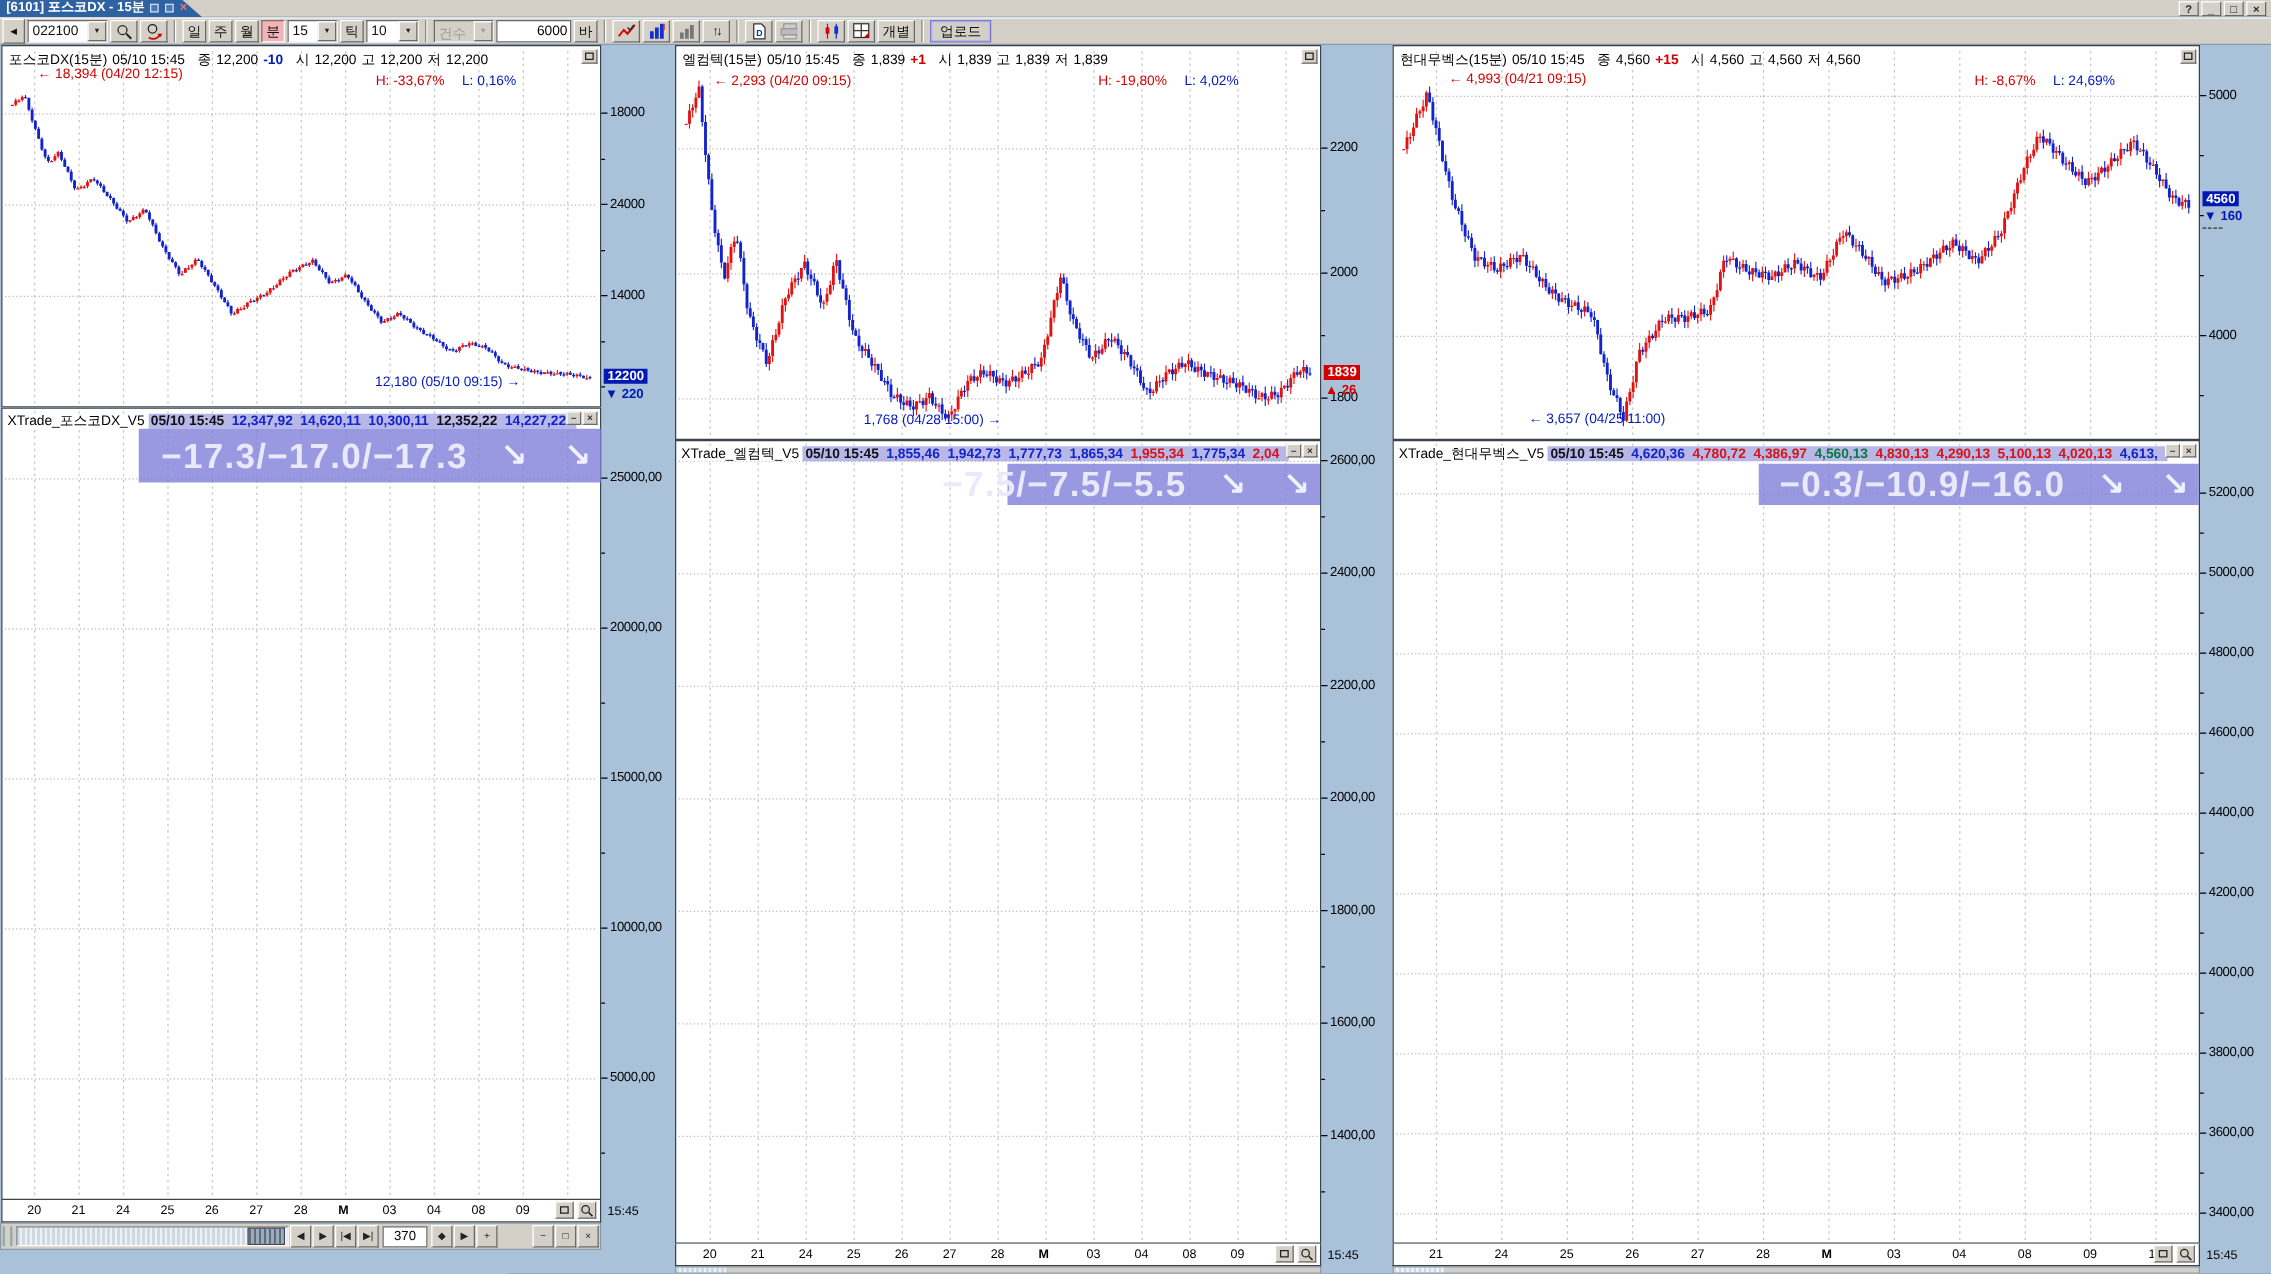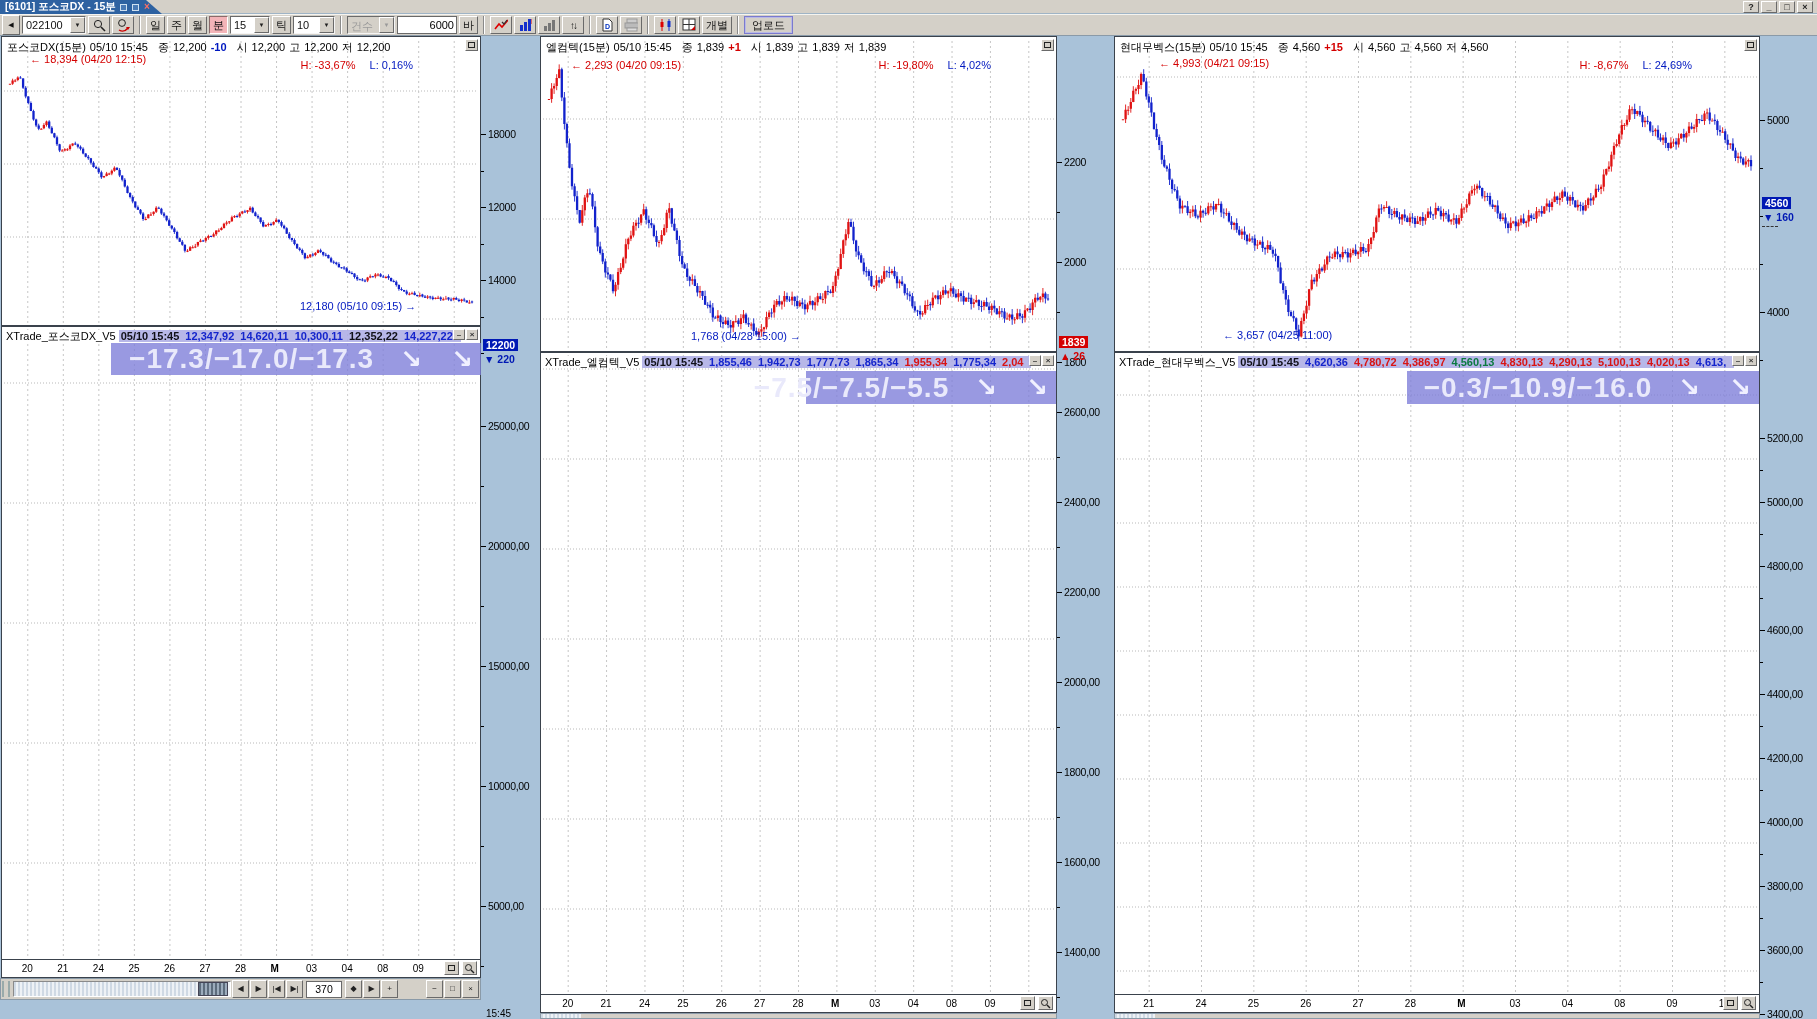--- a/index.html
+++ b/index.html
@@ -57,21 +57,21 @@
 .bmini b{width:12px;height:11px;font-size:8px;line-height:9px;text-align:center;background:#d4d0c8;
  border:1px solid;border-color:#fff #6a6a6a #6a6a6a #fff;font-weight:bold;color:#333;}
 .xhead{position:absolute;left:4px;top:2px;font-size:11px;white-space:nowrap;z-index:5;}
 .xtitle{color:#000;background:#fff;padding-right:3px;}
 .xvals{background:rgba(170,170,228,.85);padding:0 2px;}
 .xvals span{margin-right:6px;font-weight:bold;}
 .xv-k{color:#101018;}.xv-b{color:#1424cc;}.xv-r{color:#d81414;}.xv-g{color:#0a7a40;}
 .obox{position:absolute;background:rgba(124,124,216,.78);z-index:7;display:flex;align-items:center;justify-content:flex-end;padding-right:8px;}
 .otext{font-size:28px;font-weight:bold;color:#e9e9fb;letter-spacing:1px;white-space:pre;}
 .oarr{font-size:26px;font-weight:bold;color:#f0f0ff;margin-left:26px;word-spacing:22px;white-space:pre;}
-.axis{position:absolute;top:0;height:815px;margin-top:44px;}
+.axis{position:absolute;top:0;height:815px;}
 .tick{position:absolute;left:0;height:1px;background:#000;}
 .alabel{position:absolute;left:7px;font-size:10.5px;color:#000;white-space:nowrap;letter-spacing:-.3px;}
 .pbadge{position:absolute;left:2px;padding:0 3px;font-size:10.5px;font-weight:bold;color:#fff;white-space:nowrap;}
 .pchg{position:absolute;left:3px;font-size:10.5px;font-weight:bold;white-space:nowrap;}
 .pdash{position:absolute;left:2px;width:16px;border-top:1px dashed #333;}
 .timerow{position:absolute;height:18px;background:#fff;border:1px solid #3a424c;border-top:none;font-size:10px;color:#000;z-index:4;}
 .tlabel{position:absolute;top:3px;white-space:nowrap;}
 .tlabel.m{font-weight:bold;}
 .trow-icon{position:absolute;top:1px;width:15px;height:14px;background:#d4d0c8;border:1px solid;border-color:#fff #6a6a6a #6a6a6a #fff;}
 .trow-icon i{display:block;width:7px;height:6px;border:1px solid #222;margin:3px auto 0;}
@@ -248,21 +248,21 @@
           <path d="M8.0 46.7L8.0 46.7M10.6 41.7L10.6 47.9M13.2 42.1L13.2 45.2M15.8 39.3L15.8 44.2M39.3 91.2L39.3 92.1M41.9 86.2L41.9 92.2M44.5 83.6L44.5 89.6M60.2 112.0L60.2 114.1M62.8 111.1L62.8 114.4M65.4 111.1L65.4 114.0M68.0 107.0L68.0 113.6M70.6 106.4L70.6 109.2M102.0 138.9L102.0 141.1M104.6 134.9L104.6 139.4M107.2 135.7L107.2 138.1M109.8 132.5L109.8 138.2M112.4 129.3L112.4 134.8M143.7 179.7L143.7 183.3M146.3 177.1L146.3 181.3M148.9 175.2L148.9 178.9M151.6 174.4L151.6 178.7M154.2 169.2L154.2 176.0M185.5 212.1L185.5 215.1M188.1 209.0L188.1 214.0M190.7 208.4L190.7 211.2M193.3 206.9L193.3 211.1M195.9 204.8L195.9 210.0M198.5 201.8L198.5 205.3M203.8 199.8L203.8 205.5M206.4 197.7L206.4 202.7M211.6 195.5L211.6 200.3M214.2 193.3L214.2 198.9M216.8 191.4L216.8 195.2M219.4 189.8L219.4 193.5M222.0 185.8L222.0 191.6M224.6 183.8L224.6 188.5M227.3 184.1L227.3 187.1M229.9 178.6L229.9 184.9M232.5 178.2L232.5 181.0M237.7 175.1L237.7 180.8M240.3 173.9L240.3 177.3M245.5 173.0L245.5 176.6M248.1 169.2L248.1 175.0M263.8 187.3L263.8 189.7M266.4 185.6L266.4 189.5M271.6 184.3L271.6 188.4M274.2 181.0L274.2 185.2M305.6 218.1L305.6 221.2M308.2 217.2L308.2 221.0M313.4 215.0L313.4 219.2M316.0 212.3L316.0 216.2M365.6 239.9L365.6 245.1M368.2 237.4L368.2 241.2M373.4 236.0L373.4 241.3M376.0 236.1L376.0 239.3M383.9 238.8L383.9 241.5M407.4 255.3L407.4 258.4M410.0 254.7L410.0 257.2M417.8 255.7L417.8 260.1M425.6 258.1L425.6 262.1M433.5 260.5L433.5 262.3M436.1 258.8L436.1 262.0M441.3 260.4L441.3 263.5M443.9 258.9L443.9 261.6M451.7 260.5L451.7 263.7M459.6 261.8L459.6 265.6M467.4 262.9L467.4 266.6" stroke="#e01212" stroke-width="0.9" fill="none"></path>
           <path d="M18.4 39.0L18.4 41.5M21.1 41.0L21.1 52.0M23.7 49.1L23.7 61.3M26.3 59.2L26.3 67.3M28.9 64.4L28.9 74.1M31.5 72.7L31.5 83.7M34.1 81.7L34.1 90.1M36.7 86.7L36.7 93.2M47.2 83.2L47.2 92.1M49.8 89.2L49.8 96.6M52.4 95.8L52.4 101.2M55.0 98.6L55.0 109.0M57.6 106.8L57.6 115.1M73.3 104.7L73.3 108.1M75.9 106.6L75.9 111.4M78.5 108.4L78.5 113.4M81.1 110.3L81.1 117.3M83.7 116.1L83.7 120.4M86.3 118.0L86.3 122.9M88.9 120.9L88.9 127.5M91.5 124.3L91.5 130.7M94.1 128.7L94.1 132.0M96.7 130.5L96.7 136.9M99.4 133.6L99.4 141.9M115.0 130.3L115.0 133.2M117.6 131.1L117.6 140.1M120.2 138.3L120.2 144.4M122.8 141.1L122.8 150.5M125.5 148.4L125.5 156.4M128.1 155.2L128.1 161.4M130.7 158.3L130.7 166.3M133.3 164.5L133.3 171.3M135.9 168.5L135.9 173.0M138.5 172.0L138.5 177.7M141.1 175.1L141.1 183.9M156.8 169.6L156.8 171.8M159.4 170.8L159.4 177.9M162.0 175.0L162.0 180.6M164.6 178.7L164.6 184.4M167.2 181.4L167.2 188.9M169.8 188.0L169.8 192.7M172.4 190.2L172.4 196.9M175.1 193.7L175.1 202.5M177.7 200.6L177.7 205.0M180.3 203.0L180.3 208.8M182.9 207.4L182.9 215.5M201.2 202.8L201.2 204.7M209.0 198.5L209.0 199.9M235.1 177.6L235.1 180.8M242.9 172.8L242.9 175.6M250.7 169.7L250.7 176.3M253.4 174.4L253.4 179.5M256.0 177.4L256.0 182.1M258.6 180.5L258.6 186.6M261.2 183.2L261.2 190.3M269.0 185.5L269.0 189.1M276.8 182.5L276.8 186.5M279.5 183.5L279.5 190.4M282.1 187.6L282.1 192.3M284.7 190.2L284.7 196.9M287.3 195.0L287.3 202.4M289.9 200.8L289.9 204.8M292.5 201.4L292.5 208.3M295.1 206.4L295.1 211.6M297.7 210.1L297.7 214.3M300.3 211.6L300.3 218.0M302.9 215.6L302.9 222.4M310.8 215.9L310.8 219.6M318.6 211.7L318.6 216.1M321.2 214.7L321.2 219.4M323.8 215.9L323.8 219.5M326.4 217.5L326.4 221.4M329.1 219.8L329.1 225.9M331.7 223.4L331.7 227.1M334.3 224.7L334.3 228.3M336.9 225.2L336.9 230.5M339.5 230.0L339.5 231.6M342.1 229.0L342.1 232.9M344.7 230.1L344.7 235.9M347.3 233.3L347.3 236.4M349.9 234.4L349.9 237.4M352.5 236.3L352.5 241.6M355.2 238.1L355.2 243.9M357.8 241.7L357.8 242.9M360.4 241.0L360.4 244.3M363.0 242.1L363.0 245.2M370.8 238.9L370.8 240.4M378.6 236.1L378.6 240.2M381.3 237.9L381.3 240.6M386.5 237.3L386.5 242.8M389.1 240.5L389.1 244.8M391.7 242.6L391.7 245.4M394.3 243.4L394.3 249.6M396.9 247.3L396.9 253.7M399.5 250.3L399.5 253.9M402.1 252.9L402.1 254.9M404.7 252.8L404.7 258.2M412.6 254.2L412.6 258.4M415.2 257.7L415.2 259.8M420.4 256.8L420.4 260.4M423.0 258.0L423.0 261.0M428.2 258.8L428.2 262.3M430.8 258.8L430.8 263.2M438.7 259.4L438.7 264.0M446.5 260.2L446.5 263.7M449.1 260.6L449.1 264.3M454.3 259.7L454.3 262.7M456.9 261.4L456.9 265.1M462.2 260.8L462.2 264.8M464.8 263.4L464.8 265.6M470.0 263.6L470.0 266.5" stroke="#1222cc" stroke-width="0.9" fill="none"></path>
           <path d="M8.0 46.7L8.0 47.7M10.6 46.7L10.6 43.4M13.2 43.4L13.2 44.4M15.8 42.9L15.8 40.5M39.3 91.8L39.3 92.8M41.9 91.2L41.9 87.9M44.5 87.9L44.5 84.5M60.2 113.6L60.2 114.6M62.8 113.5L62.8 112.3M65.4 112.3L65.4 113.3M68.0 112.0L68.0 108.6M70.6 108.6L70.6 106.4M102.0 140.2L102.0 139.0M104.6 139.0L104.6 136.6M107.2 136.6L107.2 137.6M109.8 136.5L109.8 133.8M112.4 133.8L112.4 130.8M143.7 182.1L143.7 183.1M146.3 181.2L146.3 177.6M148.9 177.6L148.9 178.6M151.6 177.0L151.6 174.8M154.2 174.8L154.2 170.7M185.5 213.7L185.5 214.7M188.1 213.7L188.1 210.2M190.7 210.2L190.7 211.2M193.3 209.4L193.3 210.4M195.9 208.5L195.9 204.9M198.5 204.9L198.5 203.5M203.8 203.8L203.8 201.1M206.4 201.1L206.4 199.1M211.6 199.4L211.6 197.2M214.2 197.2L214.2 193.6M216.8 193.6L216.8 194.6M219.4 192.9L219.4 190.9M222.0 190.9L222.0 186.8M224.6 186.8L224.6 185.5M227.3 185.5L227.3 184.3M229.9 184.3L229.9 180.3M232.5 180.3L232.5 179.0M237.7 179.2L237.7 176.5M240.3 176.5L240.3 174.5M245.5 175.1L245.5 173.3M248.1 173.3L248.1 170.8M263.8 189.4L263.8 188.1M266.4 188.1L266.4 187.0M271.6 187.4L271.6 184.9M274.2 184.9L274.2 182.8M305.6 221.2L305.6 219.8M308.2 219.8L308.2 217.5M313.4 217.9L313.4 216.1M316.0 216.1L316.0 213.3M365.6 243.5L365.6 240.6M368.2 240.6L368.2 239.2M373.4 239.6L373.4 237.6M376.0 237.6L376.0 238.6M383.9 239.9L383.9 240.9M407.4 256.7L407.4 257.7M410.0 256.3L410.0 257.3M417.8 258.3L417.8 259.3M425.6 260.7L425.6 259.5M433.5 262.1L433.5 260.7M436.1 260.7L436.1 261.7M441.3 262.3L441.3 263.3M443.9 261.5L443.9 262.5M451.7 262.5L451.7 261.1M459.6 263.9L459.6 262.5M467.4 265.5L467.4 266.5" stroke="#e01212" stroke-width="2.3" fill="none"></path>
           <path d="M18.4 40.5L18.4 41.5M21.1 41.4L21.1 50.8M23.7 50.8L23.7 59.6M26.3 59.6L26.3 66.0M28.9 66.0L28.9 73.9M31.5 73.9L31.5 82.6M34.1 82.6L34.1 88.4M36.7 88.4L36.7 91.8M47.2 84.5L47.2 90.7M49.8 90.7L49.8 96.3M52.4 96.3L52.4 100.3M55.0 100.3L55.0 107.3M57.6 107.3L57.6 113.6M73.3 106.4L73.3 107.4M75.9 107.4L75.9 109.7M78.5 109.7L78.5 111.8M81.1 111.8L81.1 116.6M83.7 116.6L83.7 119.8M86.3 119.8L86.3 121.3M88.9 121.3L88.9 125.8M91.5 125.8L91.5 129.9M94.1 129.9L94.1 131.5M96.7 131.5L96.7 135.3M99.4 135.3L99.4 140.2M115.0 130.8L115.0 132.9M117.6 132.9L117.6 138.6M120.2 138.6L120.2 142.7M122.8 142.7L122.8 149.5M125.5 149.5L125.5 156.1M128.1 156.1L128.1 159.9M130.7 159.9L130.7 164.5M133.3 164.5L133.3 170.2M135.9 170.2L135.9 172.8M138.5 172.8L138.5 176.4M141.1 176.4L141.1 182.1M156.8 170.7L156.8 171.8M159.4 171.8L159.4 176.6M162.0 176.6L162.0 178.8M164.6 178.8L164.6 183.2M167.2 183.2L167.2 188.8M169.8 188.8L169.8 191.5M172.4 191.5L172.4 195.1M175.1 195.1L175.1 201.2M177.7 201.2L177.7 204.8M180.3 204.8L180.3 207.8M182.9 207.8L182.9 213.7M201.2 203.5L201.2 204.5M209.0 199.1L209.0 200.1M235.1 179.0L235.1 180.0M242.9 174.5L242.9 175.5M250.7 170.8L250.7 175.4M253.4 175.4L253.4 179.1M256.0 179.1L256.0 180.6M258.6 180.6L258.6 184.9M261.2 184.9L261.2 189.4M269.0 187.0L269.0 188.0M276.8 182.8L276.8 185.1M279.5 185.1L279.5 188.7M282.1 188.7L282.1 191.2M284.7 191.2L284.7 196.7M287.3 196.7L287.3 201.0M289.9 201.0L289.9 203.1M292.5 203.1L292.5 207.1M295.1 207.1L295.1 211.5M297.7 211.5L297.7 213.0M300.3 213.0L300.3 216.2M302.9 216.2L302.9 221.2M310.8 217.5L310.8 218.5M318.6 213.3L318.6 214.9M321.2 214.9L321.2 217.7M323.8 217.7L323.8 218.7M326.4 218.1L326.4 221.2M329.1 221.2L329.1 224.8M331.7 224.8L331.7 225.8M334.3 225.4L334.3 226.9M336.9 226.9L336.9 230.2M339.5 230.2L339.5 231.2M342.1 230.6L342.1 231.6M344.7 231.2L344.7 234.4M347.3 234.4L347.3 236.0M349.9 236.0L349.9 237.0M352.5 236.5L352.5 239.9M355.2 239.9L355.2 242.3M357.8 242.3L357.8 243.3M360.4 242.4L360.4 243.5M363.0 243.5L363.0 244.5M370.8 239.2L370.8 240.2M378.6 237.2L378.6 239.5M381.3 239.5L381.3 240.5M386.5 239.0L386.5 241.1M389.1 241.1L389.1 244.0M391.7 244.0L391.7 245.0M394.3 244.8L394.3 248.0M396.9 248.0L396.9 252.0M399.5 252.0L399.5 253.1M402.1 253.1L402.1 254.4M404.7 254.4L404.7 256.7M412.6 255.8L412.6 258.0M415.2 258.0L415.2 259.0M420.4 257.4L420.4 259.4M423.0 259.4L423.0 260.7M428.2 259.5L428.2 260.5M430.8 260.5L430.8 262.1M438.7 260.4L438.7 262.3M446.5 260.5L446.5 262.4M449.1 262.4L449.1 263.4M454.3 261.1L454.3 262.7M456.9 262.7L456.9 263.9M462.2 262.5L462.2 263.5M464.8 263.5L464.8 265.5M470.0 264.6L470.0 265.6" stroke="#1222cc" stroke-width="2.3" fill="none"></path>
         </svg>
       </div>
     <div class="chartbox bchart" style="left: 1px; top: 290px; width: 480px; height: 634px;">
       <div class="xhead">
         <span class="xtitle">XTrade_포스코DX_V5</span><span class="xvals"><span class="xv-k">05/10 15:45</span><span class="xv-b">12,347,92</span><span class="xv-b">14,620,11</span><span class="xv-b">10,300,11</span><span class="xv-k">12,352,22</span><span class="xv-b">14,227,22</span></span>
       </div>
-      <div class="obox" style="left: 109px; top: 16px; width: 370px; height: 32px; align-items: center;">
+      <div class="obox" style="left: 109px; top: 16px; width: 370px; height: 43px; align-items: center;">
         <span class="otext">−17.3/−17.0/−17.3</span>
         <span class="oarr">↘ ↘</span>
       </div>
       <div class="bmini">
           <b>–</b>
           <b>×</b>
         </div>
     <svg width="478" height="632">
           <line x1="2" y1="56" x2="476" y2="56" stroke="#b9b9b9" stroke-dasharray="1,2"></line>
           <line x1="2" y1="176" x2="476" y2="176" stroke="#b9b9b9" stroke-dasharray="1,2"></line>
@@ -299,21 +299,21 @@
           <path d="M6.0 80.1 Q29.3 148.2 NaN NaN Q52.6 216.4 NaN NaN Q75.9 267.5 NaN NaN Q99.2 290.2 NaN NaN Q122.5 313.0 NaN NaN Q141.1 295.9 NaN NaN Q159.8 324.3 NaN NaN Q178.4 347.0 NaN NaN Q197.1 330.0 NaN NaN Q215.7 352.7 NaN NaN Q239.0 335.7 NaN NaN Q262.3 313.0 NaN NaN Q285.6 330.0 NaN NaN Q308.9 352.7 NaN NaN Q332.2 341.4 NaN NaN Q355.5 358.4 NaN NaN Q378.8 341.4 NaN NaN Q402.1 358.4 NaN NaN Q425.4 369.8 NaN NaN Q448.7 358.4 NaN NaN L472.0 369.8" stroke="#121218" stroke-width="1" fill="none" stroke-linecap="round"></path>
           <path d="M145.8 341.4 Q173.8 364.1 NaN NaN Q201.7 352.7 NaN NaN Q229.7 375.4 NaN NaN Q257.6 358.4 NaN NaN Q285.6 341.4 NaN NaN Q313.6 364.1 NaN NaN Q341.5 352.7 NaN NaN Q369.5 369.8 NaN NaN Q397.4 358.4 NaN NaN Q425.4 375.4 NaN NaN Q453.4 364.1 NaN NaN L472.0 369.8" stroke="#0a8a34" stroke-width="2" fill="none" stroke-linecap="round"></path>
           <path d="M34.0 182.3 Q52.6 227.8 NaN NaN Q71.2 273.2 NaN NaN Q89.9 301.6 NaN NaN Q108.5 318.6 NaN NaN Q127.2 341.4 NaN NaN L145.8 324.3" stroke="#cc18cc" stroke-width="1" fill="none" stroke-linecap="round"></path>
           <path d="M248.3 341.4 Q294.9 330.0 NaN NaN Q341.5 352.7 NaN NaN Q388.1 335.7 NaN NaN Q434.7 352.7 NaN NaN L472.0 341.4" stroke="#e01212" stroke-width="2" fill="none" stroke-linecap="round" stroke-dasharray="8,6"></path>
         </svg>
       </div>
     <div class="axis" style="left: 481px; width: 57px;">
         <div class="tick" style="top: 54px; width: 5px;"></div>
         <div class="alabel" style="top: 48px;">18000</div>
         <div class="tick" style="top: 127px; width: 5px;"></div>
-        <div class="alabel" style="top: 121px;">12000</div>
+        <div class="alabel" style="top: 121px;">24000</div>
         <div class="tick" style="top: 200px; width: 5px;"></div>
         <div class="alabel" style="top: 194px; text-align: center;">14000</div>
         <div class="tick" style="top: 91px; width: 3px;"></div>
         <div class="tick" style="top: 164px; width: 3px;"></div>
         <div class="tick" style="top: 237px; width: 3px;"></div>
         <div class="tick" style="top: 273px; width: 3px;"></div>
         <div class="tick" style="top: 346px; width: 5px;"></div>
         <div class="alabel" style="top: 340px;">25000,00</div>
         <div class="tick" style="top: 466px; width: 5px;"></div>
         <div class="alabel" style="top: 460px;">20000,00</div>

